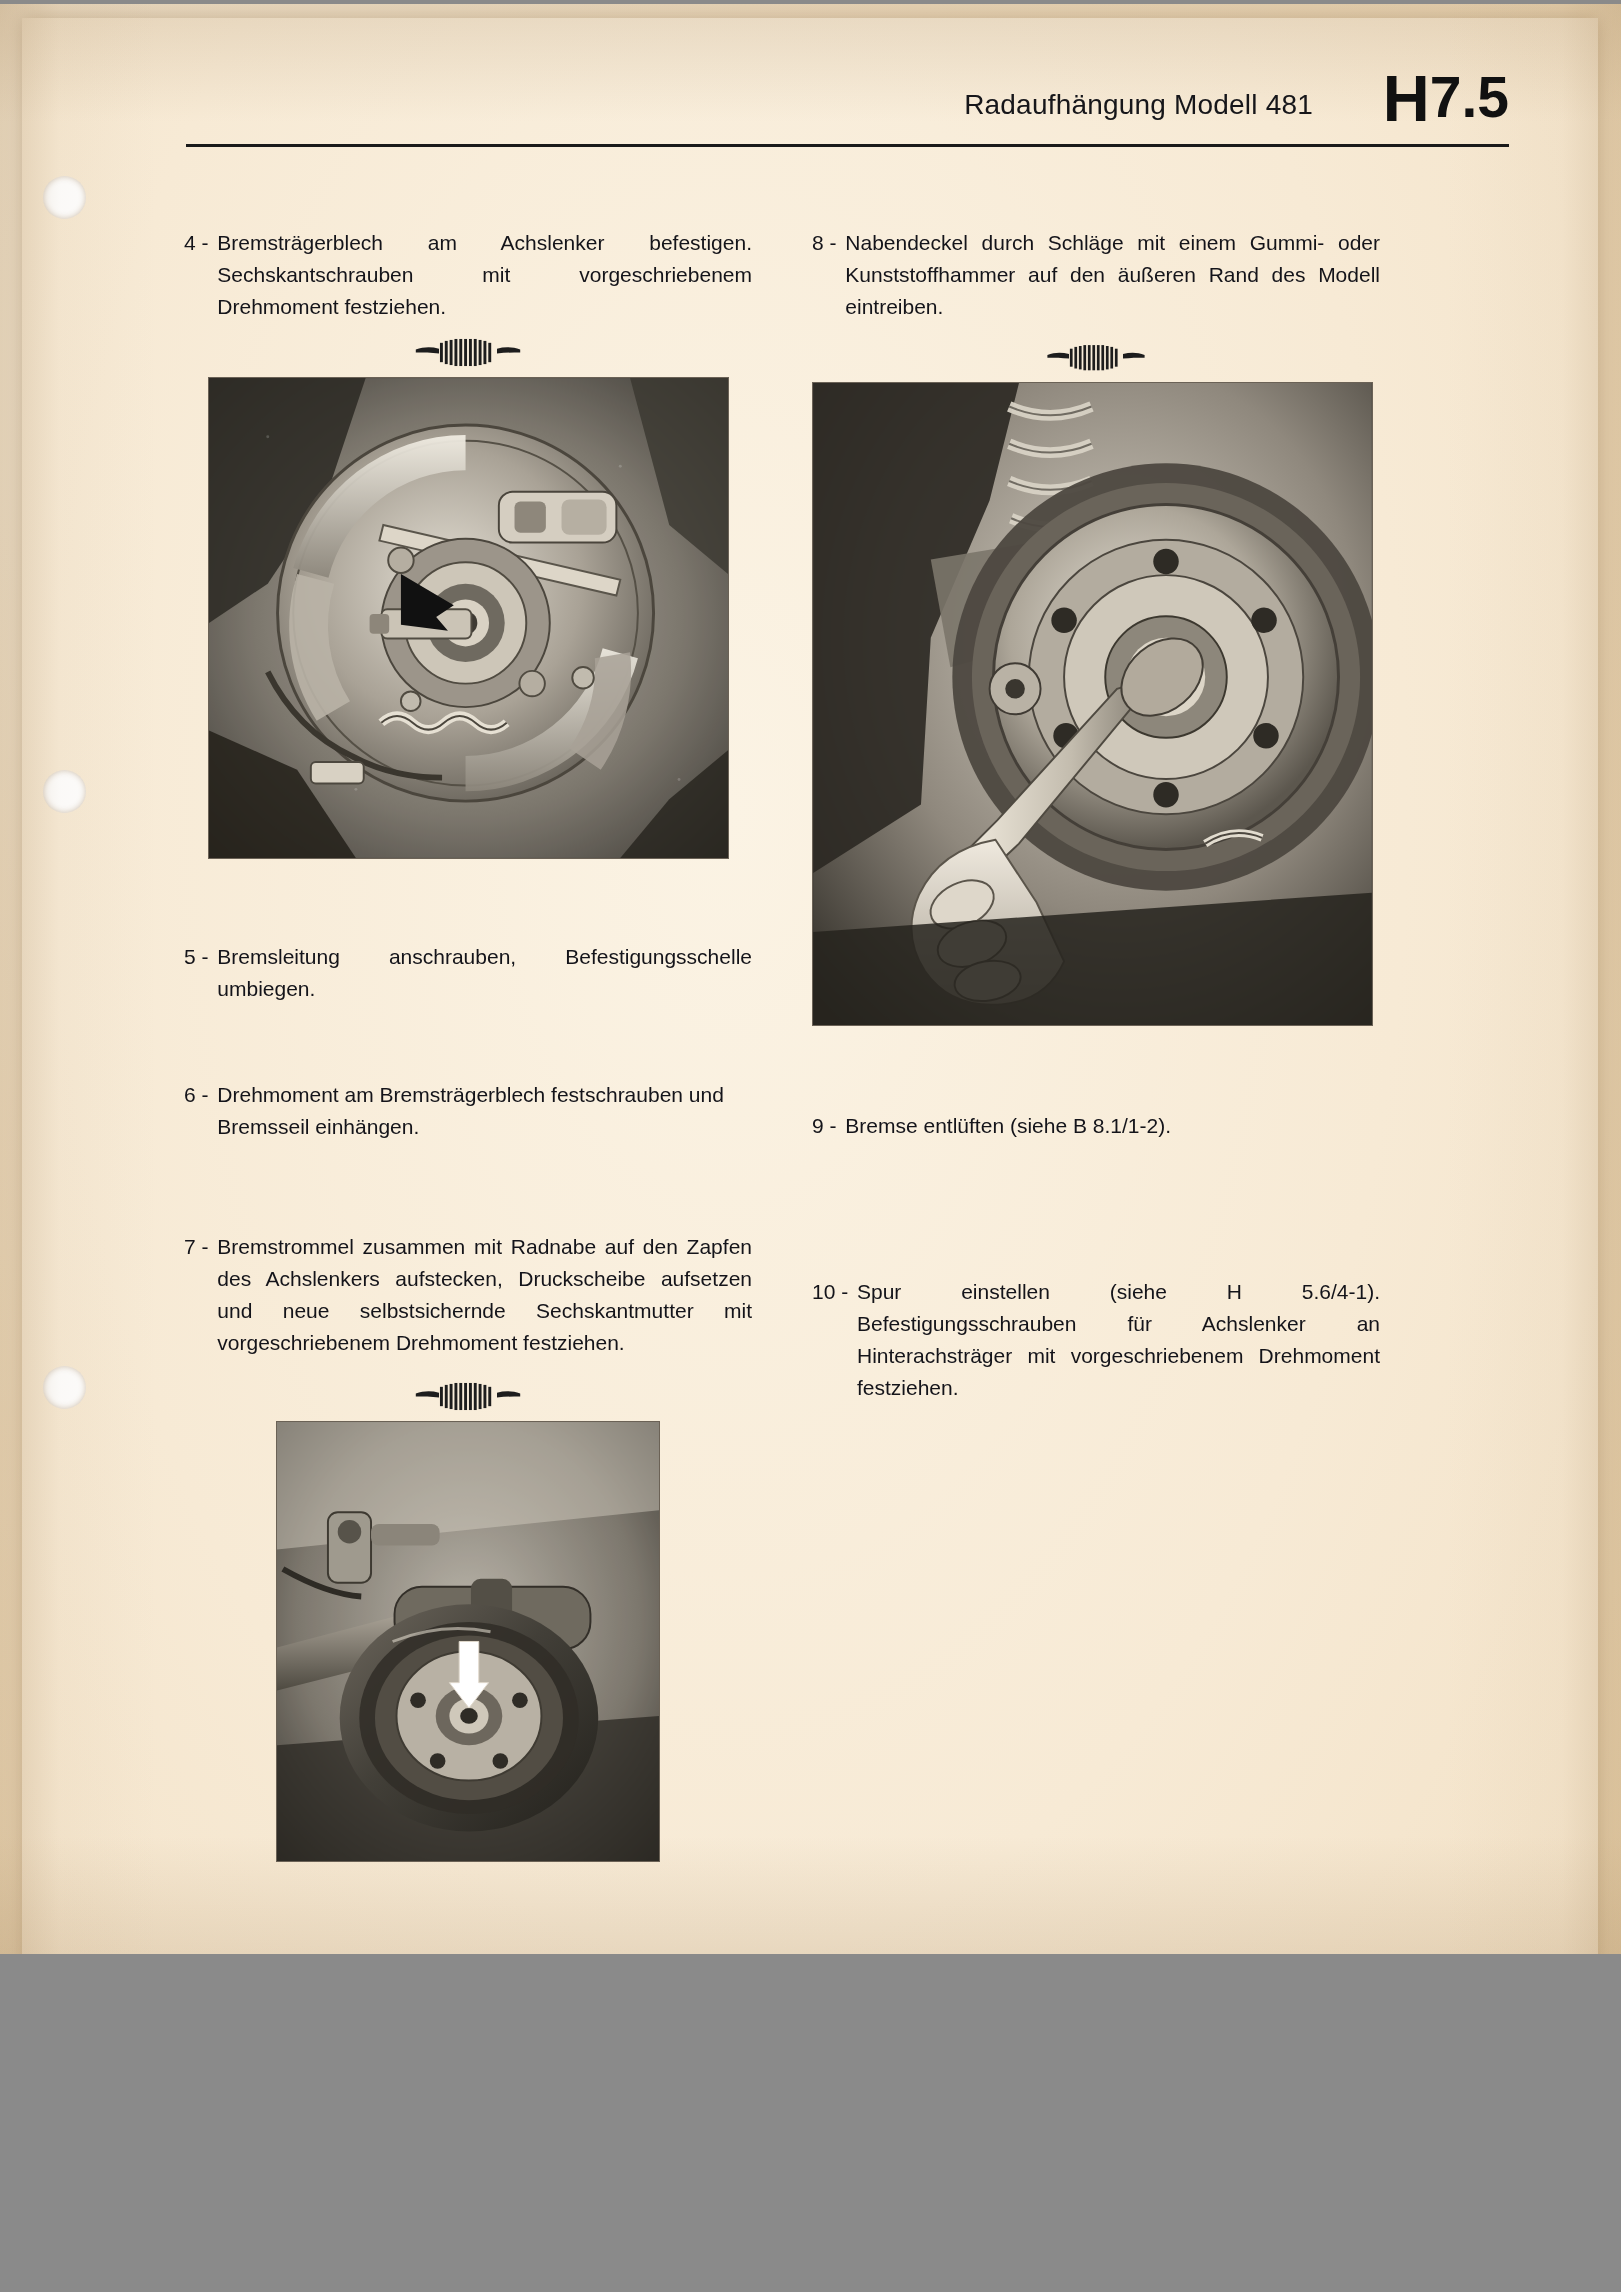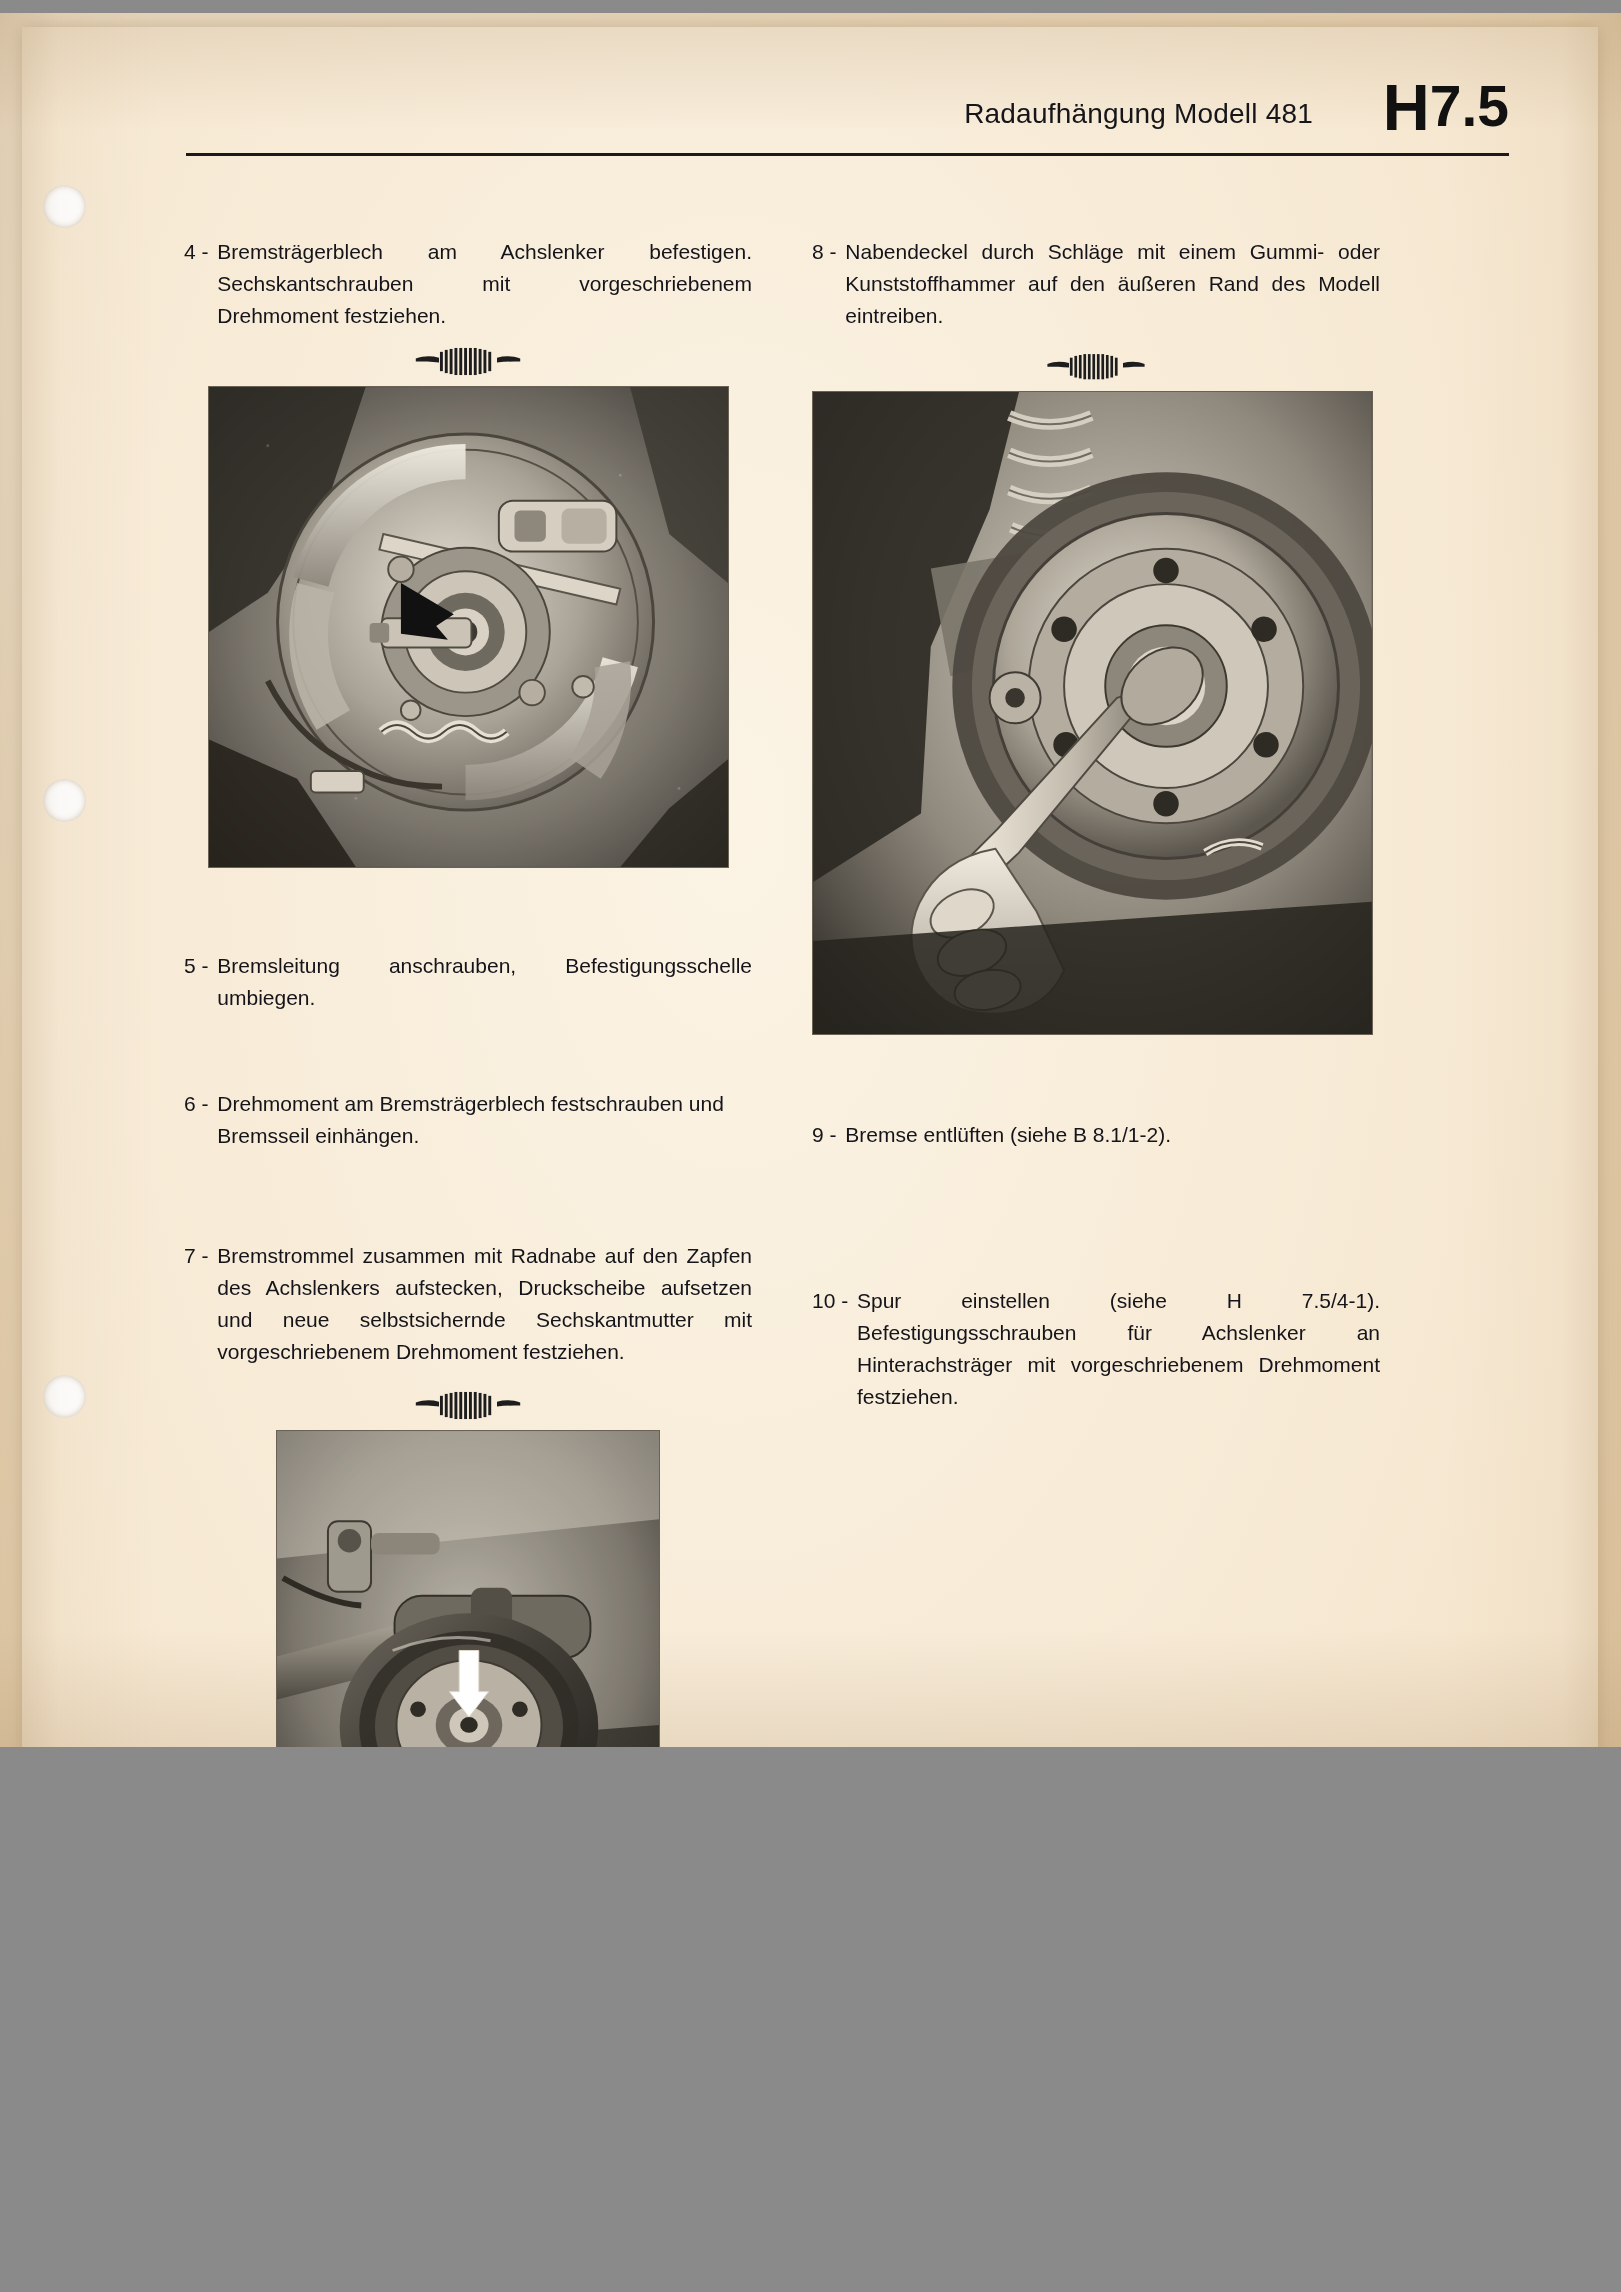--- a/index.html
+++ b/index.html
@@ -6,22 +6,22 @@
     margin: 0;
     padding: 0;
     background: #8a8a8a;
   }
   body {
     font-family: "Liberation Sans", sans-serif;
   }
   .page {
     position: relative;
     width: 1621px;
-    height: 1734px;
-    margin: 13px auto;
+    height: 1950px;
+    margin: 4px auto;
     background: #f6e7cf;
     background-image:
       radial-gradient(ellipse at 12% 20%, #f9efdd 0%, #f5e4c8 40%, #f0dcbb 70%, #ebd4ae 100%);
     overflow: hidden;
   }
   
   .page::before {
     content: "";
     position: absolute;
     inset: 0;
@@ -512,21 +512,21 @@
       </svg>
     </div>
 
     <div class="step" style="margin-top:84px;">
       <div class="step-num">9 -</div>
       <div class="step-text nojust">Bremse entlüften (siehe B 8.1/1-2).</div>
     </div>
 
     <div class="step" style="margin-top:135px;">
       <div class="step-num">10 -</div>
-      <div class="step-text">Spur einstellen (siehe H 7.5/4-1). Befestigungsschrauben für Achslenker an Hinterachsträger mit vorgeschriebenem Drehmoment festziehen.</div>
+      <div class="step-text">Spur einstellen (siehe H 5.6/4-1). Befestigungsschrauben für Achslenker an Hinterachsträger mit vorgeschriebenem Drehmoment festziehen.</div>
     </div>
   </div>
 
   <div class="footer-line"></div>
   <div class="footer-left">539.405.00   Printed in Germany</div>
   <div class="footer-right" style="right:136px;">
     <span>Achslenker aus- und einbauen</span>
   </div>
   <div class="footer-page">1 - 7</div>
 </div>

